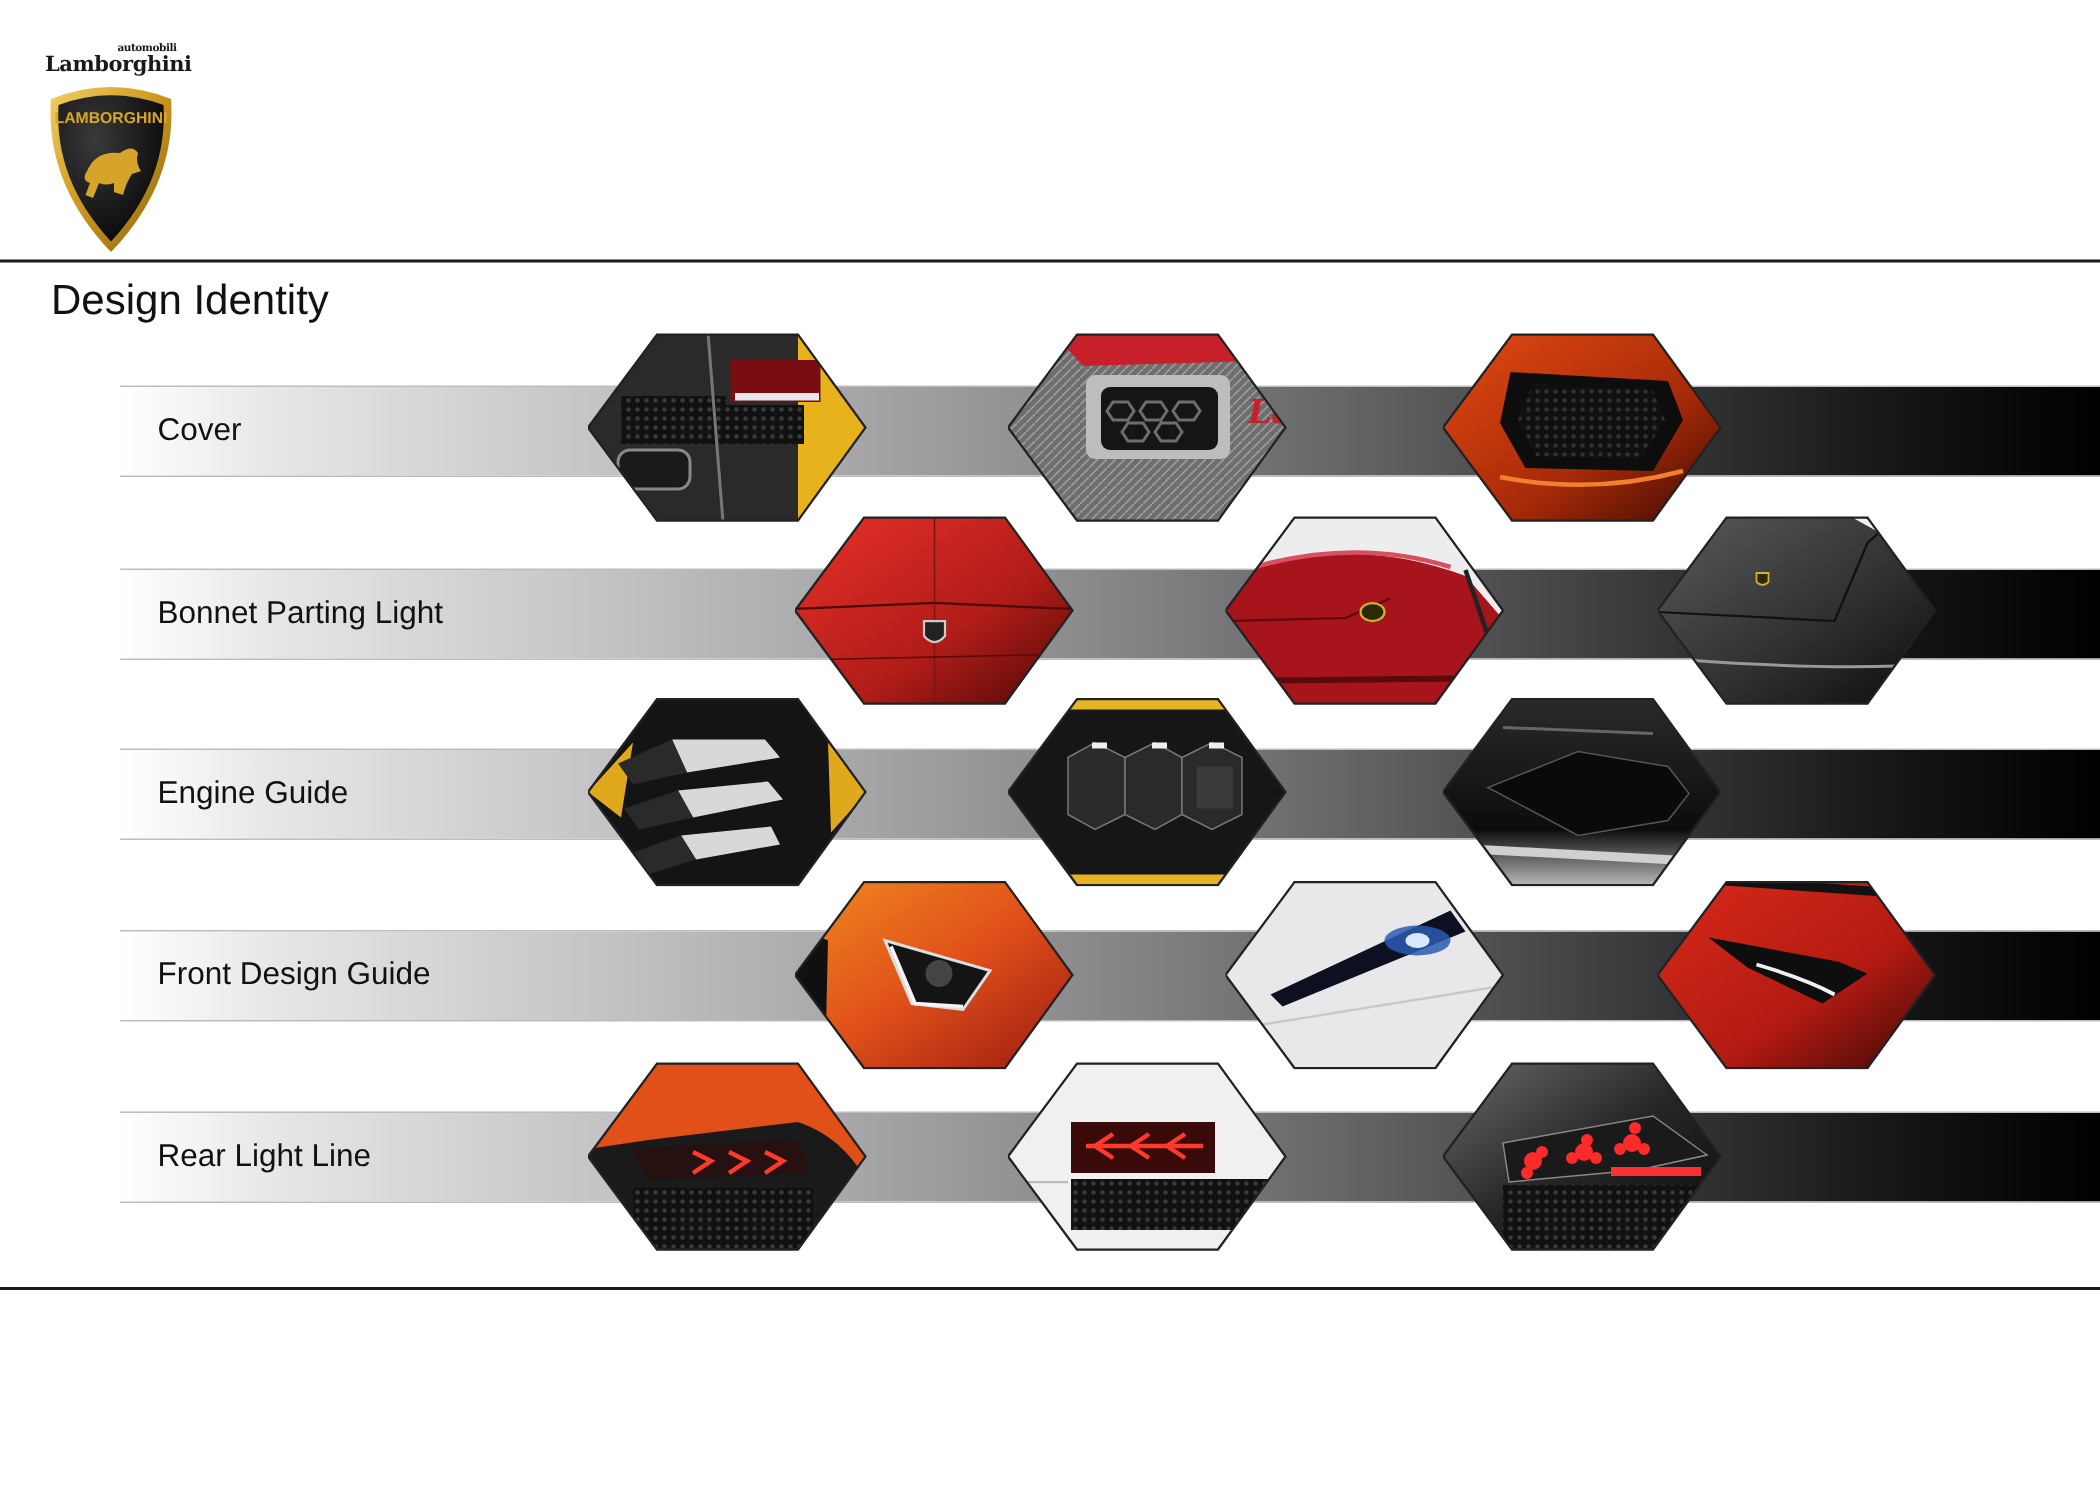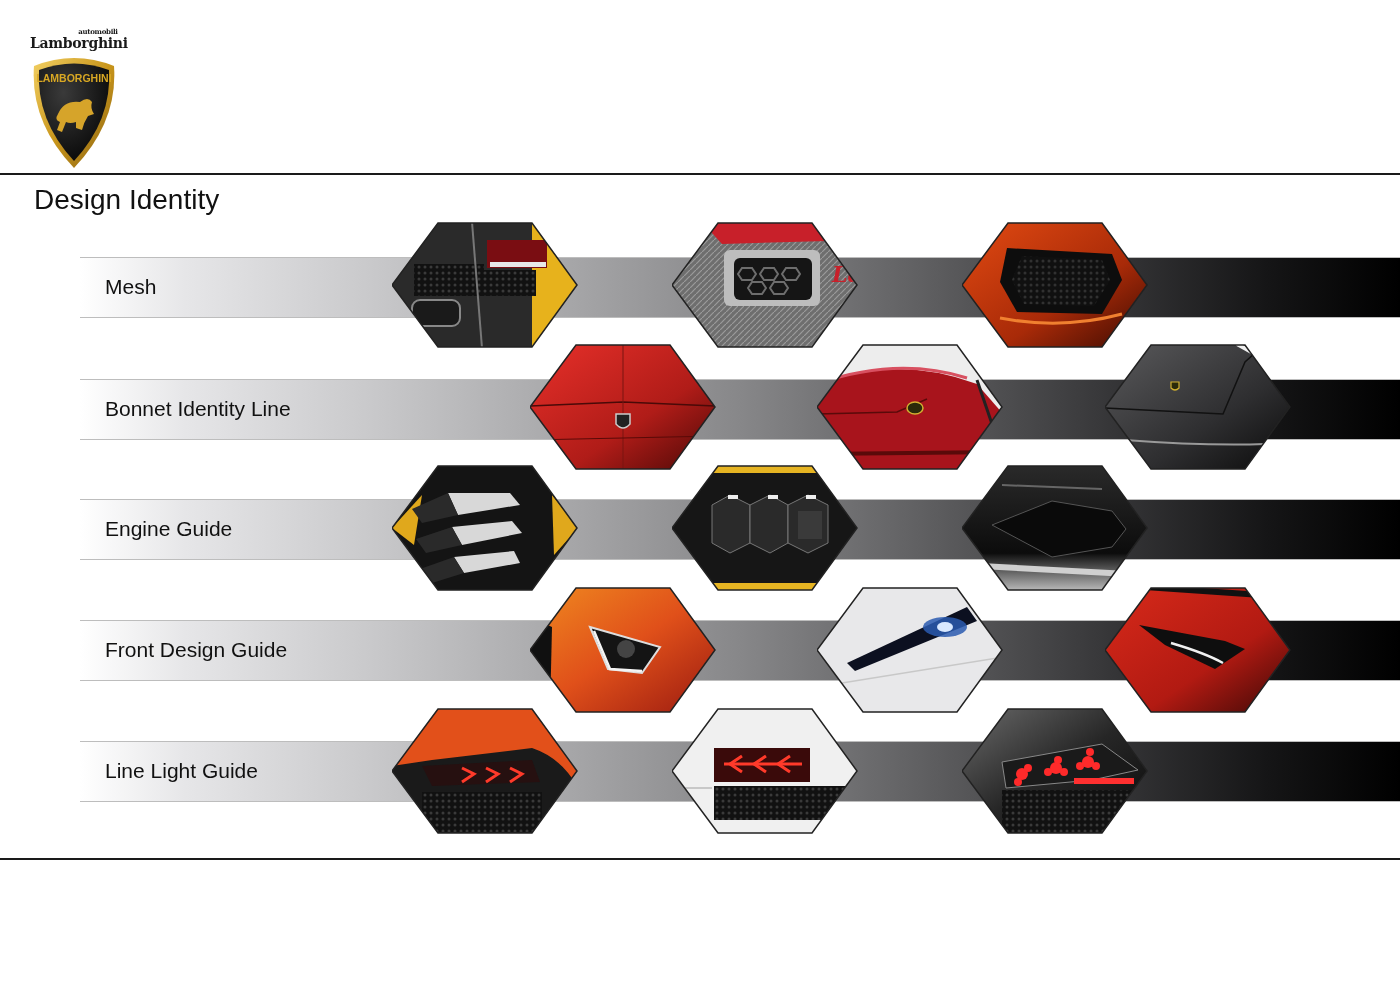--- a/index.html
+++ b/index.html
@@ -56,33 +56,33 @@
     <text x="44" y="30" text-anchor="middle" font-family="Liberation Sans, sans-serif" font-size="10.5" font-weight="bold" fill="#d8a723">LAMBORGHINI</text>
     <path d="M28 62 Q34 48 50 50 Q58 44 62 50 Q60 56 64 62 L58 64 Q54 70 52 78 L46 76 L46 70 Q40 72 36 70 L32 80 L27 78 L30 70 Q24 68 28 62 Z" fill="#d6a42a"></path>
   </svg>
 </div>
 
 <div class="rule top"></div>
 
 <div class="page-title">Design Identity</div>
 
 <div class="band" style="top:257px">
-  <span class="band-label">Mesh</span>
+  <span class="band-label">Cover</span>
 </div>
 <div class="band" style="top:379px">
-  <span class="band-label">Bonnet Identity Line</span>
+  <span class="band-label">Bonnet Parting Light</span>
 </div>
 <div class="band" style="top:499px">
   <span class="band-label">Engine Guide</span>
 </div>
 <div class="band" style="top:620px">
   <span class="band-label">Front Design Guide</span>
 </div>
 <div class="band" style="top:741px">
-  <span class="band-label">Line Light Guide</span>
+  <span class="band-label">Rear Light Line</span>
 </div>
 
 <svg width="0" height="0" style="position:absolute">
   <defs>
     <clipPath id="hexClip">
         <polygon points="0,63 46,1 140,1 185,63 140,125 46,125"></polygon>
       </clipPath>
     <pattern id="meshPat" width="6" height="6" patternUnits="userSpaceOnUse">
       <rect width="6" height="6" fill="#111"></rect>
         <circle cx="3" cy="3" r="1.5" fill="#3a3a3a"></circle>

